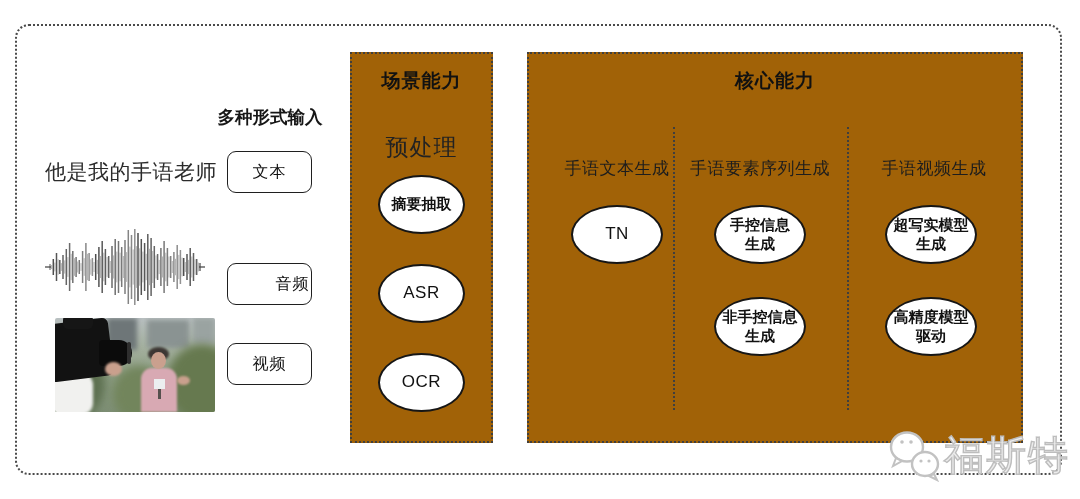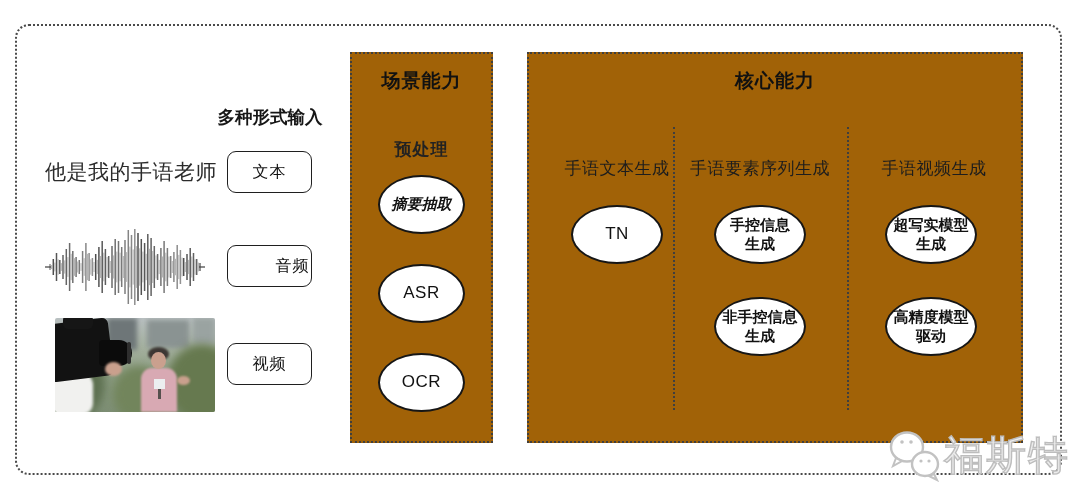--- a/index.html
+++ b/index.html
@@ -14,54 +14,54 @@
     border:2px dotted #4a4a4a;border-radius:14px;
   }
   .panel{border:2px dotted #3f3f3f;background:#a16207;}
   .scene-panel{left:350px;top:52px;width:139px;height:387px;}
   .core-panel{left:527px;top:52px;width:492px;height:387px;}
   .panel-title{
     position:absolute;left:0;top:14px;width:100%;text-align:center;
     font-size:19px;font-weight:700;letter-spacing:1px;color:#111;
   }
   .scene-sub{
-    position:absolute;left:0;top:84px;width:100%;text-align:center;
-    font-size:17px;color:#222;letter-spacing:1px;font-weight:bold;
+    position:absolute;left:0;top:78px;width:100%;text-align:center;
+    font-size:23px;color:#222;letter-spacing:1px;
   }
   .v-divider{position:absolute;top:73px;height:283px;width:0;border-left:2px dotted #3f3f3f;}
   .d1{left:144px;} .d2{left:318px;}
   .core-col{position:absolute;top:0;height:100%;}
   .col1{left:16px;width:144px;} .col2{left:144px;width:174px;} .col3{left:318px;width:174px;}
   .col-header{
     position:absolute;left:0;top:103px;width:100%;text-align:center;
     font-size:17px;color:#1d1d1d;letter-spacing:.5px;white-space:nowrap;
   }
   
   .ellipse{
     position:absolute;border:2.6px solid #161616;border-radius:50%;background:#fff;
     display:flex;flex-direction:column;align-items:center;justify-content:center;
     text-align:center;box-sizing:border-box;
   }
   .ellipse .l1,.ellipse .l2{display:block;line-height:1.22;}
   .node-single{font-size:17px;color:#111;letter-spacing:.5px;}
   .node-stacked{font-size:15px;font-weight:600;color:#111;}
   .scene-node{left:26px;width:87px;height:59px;}
-  .sn1{top:121px;font-size:15px;font-weight:600;font-style:italic;}
+  .sn1{top:121px;font-size:15px;font-weight:600;}
   .sn2{top:210px;} .sn3{top:299px;}
   .core-node{width:92px;height:59px;}
   .row1{top:151px;} .row2{top:243px;}
   .col1 .core-node{left:26px;} .col2 .core-node{left:41px;} .col3 .core-node{left:38px;align-items:center;}
   
   .input-title{left:206px;top:105px;width:128px;text-align:center;font-size:17.5px;font-weight:600;color:#161616;}
   .text-example{left:45px;top:158px;font-size:21px;color:#2b2b2b;letter-spacing:.5px;white-space:nowrap;}
   .io-box{
     left:227px;width:85px;height:42px;border:1.8px solid #1f1f1f;border-radius:9px;background:#fff;
     display:flex;align-items:center;justify-content:center;font-size:16px;color:#111;letter-spacing:1px;box-sizing:border-box;
   }
-  .box-text{top:151px;} .box-audio{top:245px;padding-left:46px;} .box-video{top:343px;text-align:center;}
+  .box-text{top:151px;} .box-audio{top:263px;padding-left:46px;} .box-video{top:343px;text-align:center;}
   .waveform{left:45px;top:228px;}
   
   .photo{left:55px;top:318px;width:160px;height:94px;overflow:hidden;border-radius:2px;
     background:linear-gradient(180deg,#b9c0c1 0%,#a4b09e 32%,#8a9b80 62%,#7d8e74 100%);}
   .photo .ly{position:absolute;}
   .bld1{left:52px;top:0;width:30px;height:32px;background:#6e7678;filter:blur(2.5px);}
   .bld2{left:92px;top:2px;width:42px;height:28px;background:#8a9392;filter:blur(2.5px);}
   .bld3{left:138px;top:0;width:22px;height:26px;background:#9aa3a1;filter:blur(2.5px);}
   .bush1{left:-14px;top:30px;width:64px;height:72px;background:#5d7050;border-radius:50%;filter:blur(4px);}
   .bush2{left:112px;top:26px;width:70px;height:78px;background:#66794f;border-radius:50%;filter:blur(4px);}

